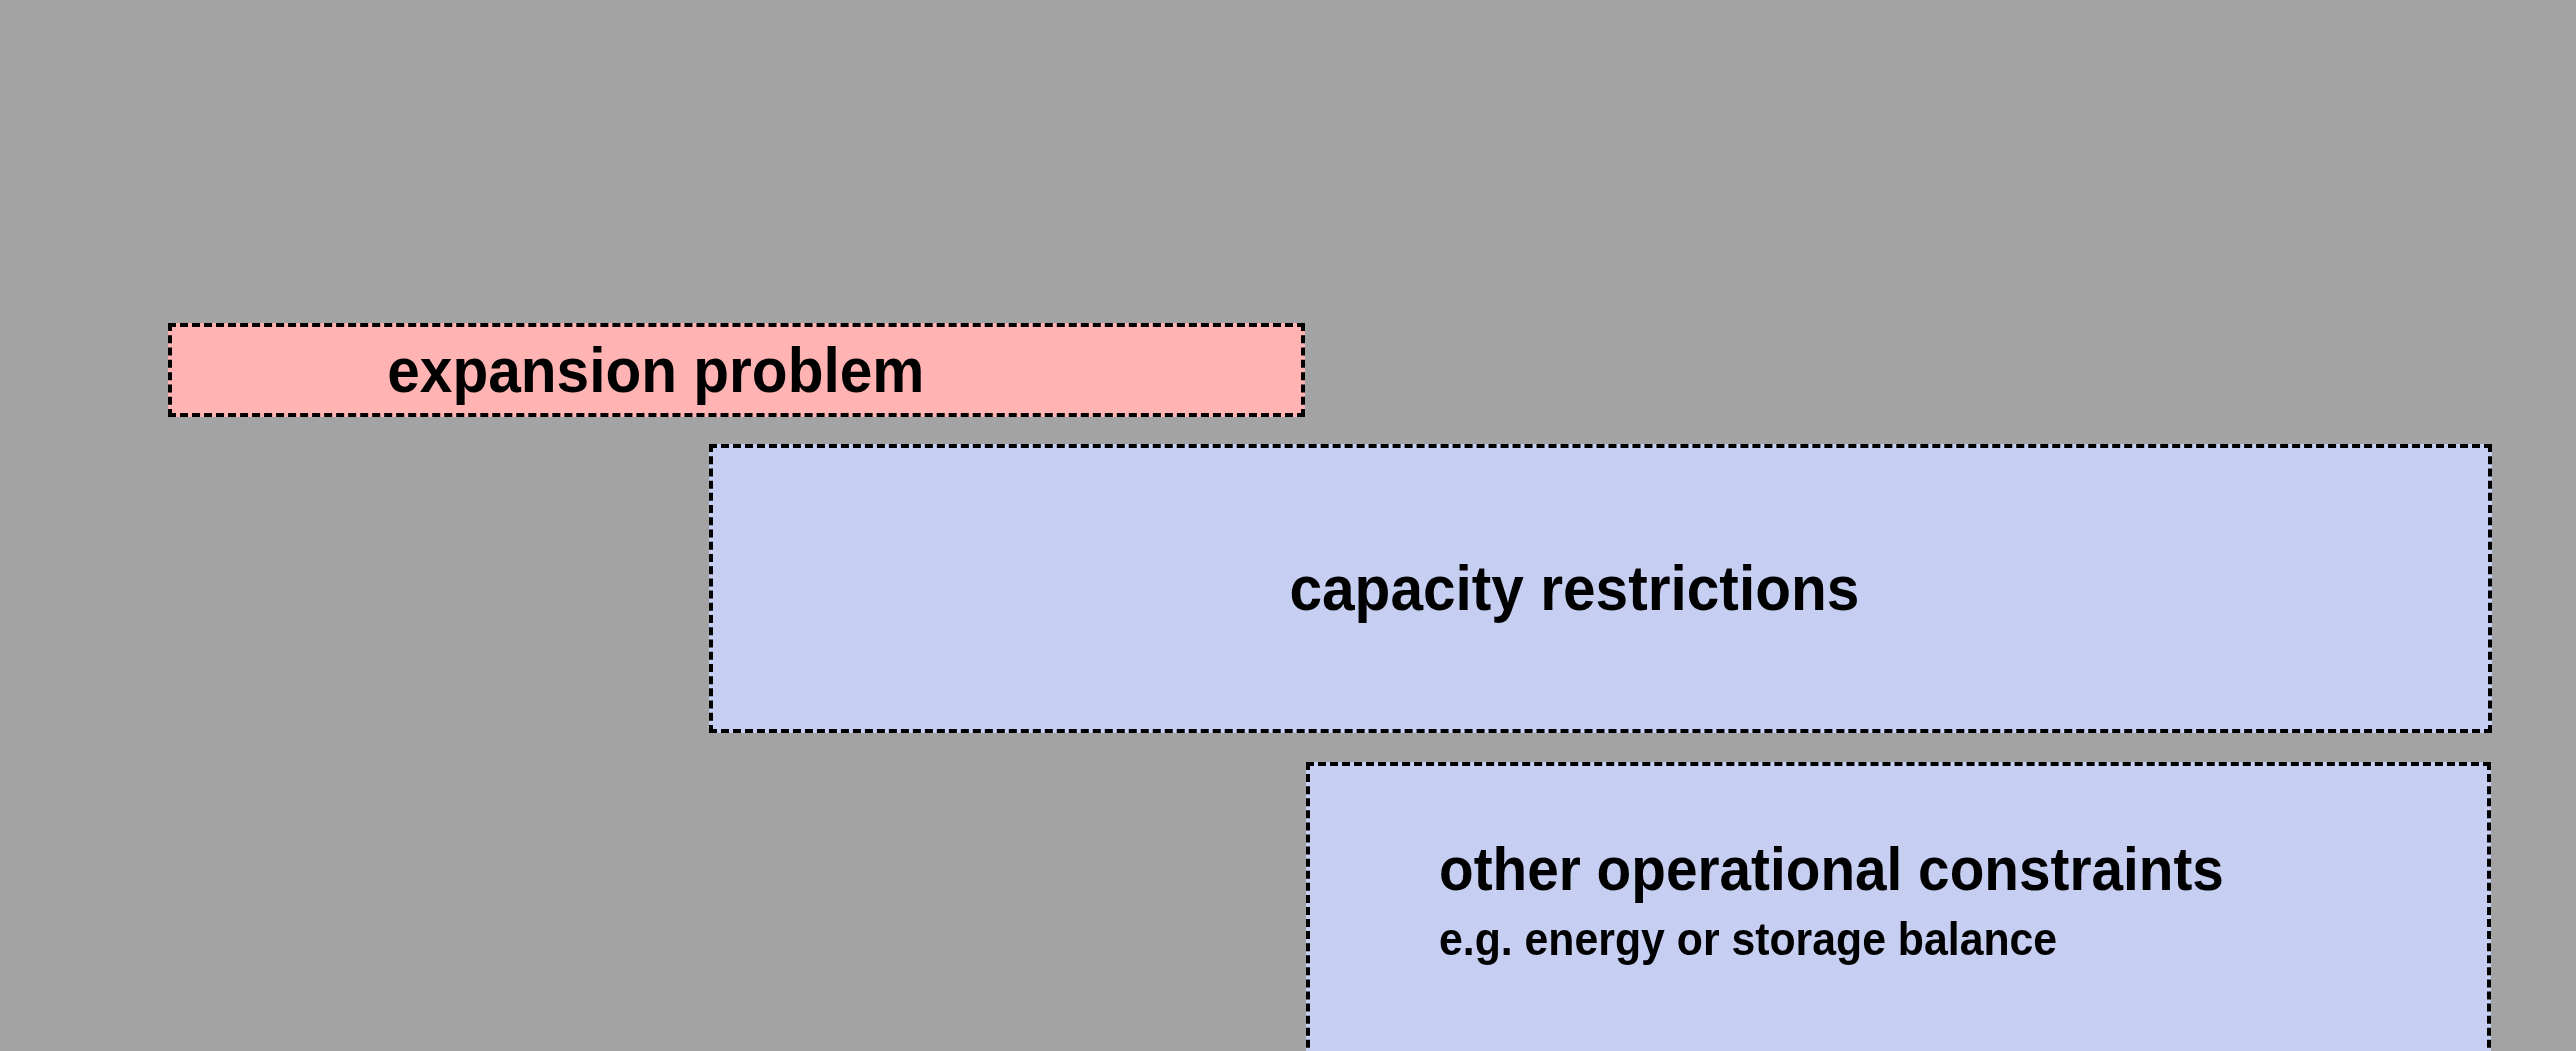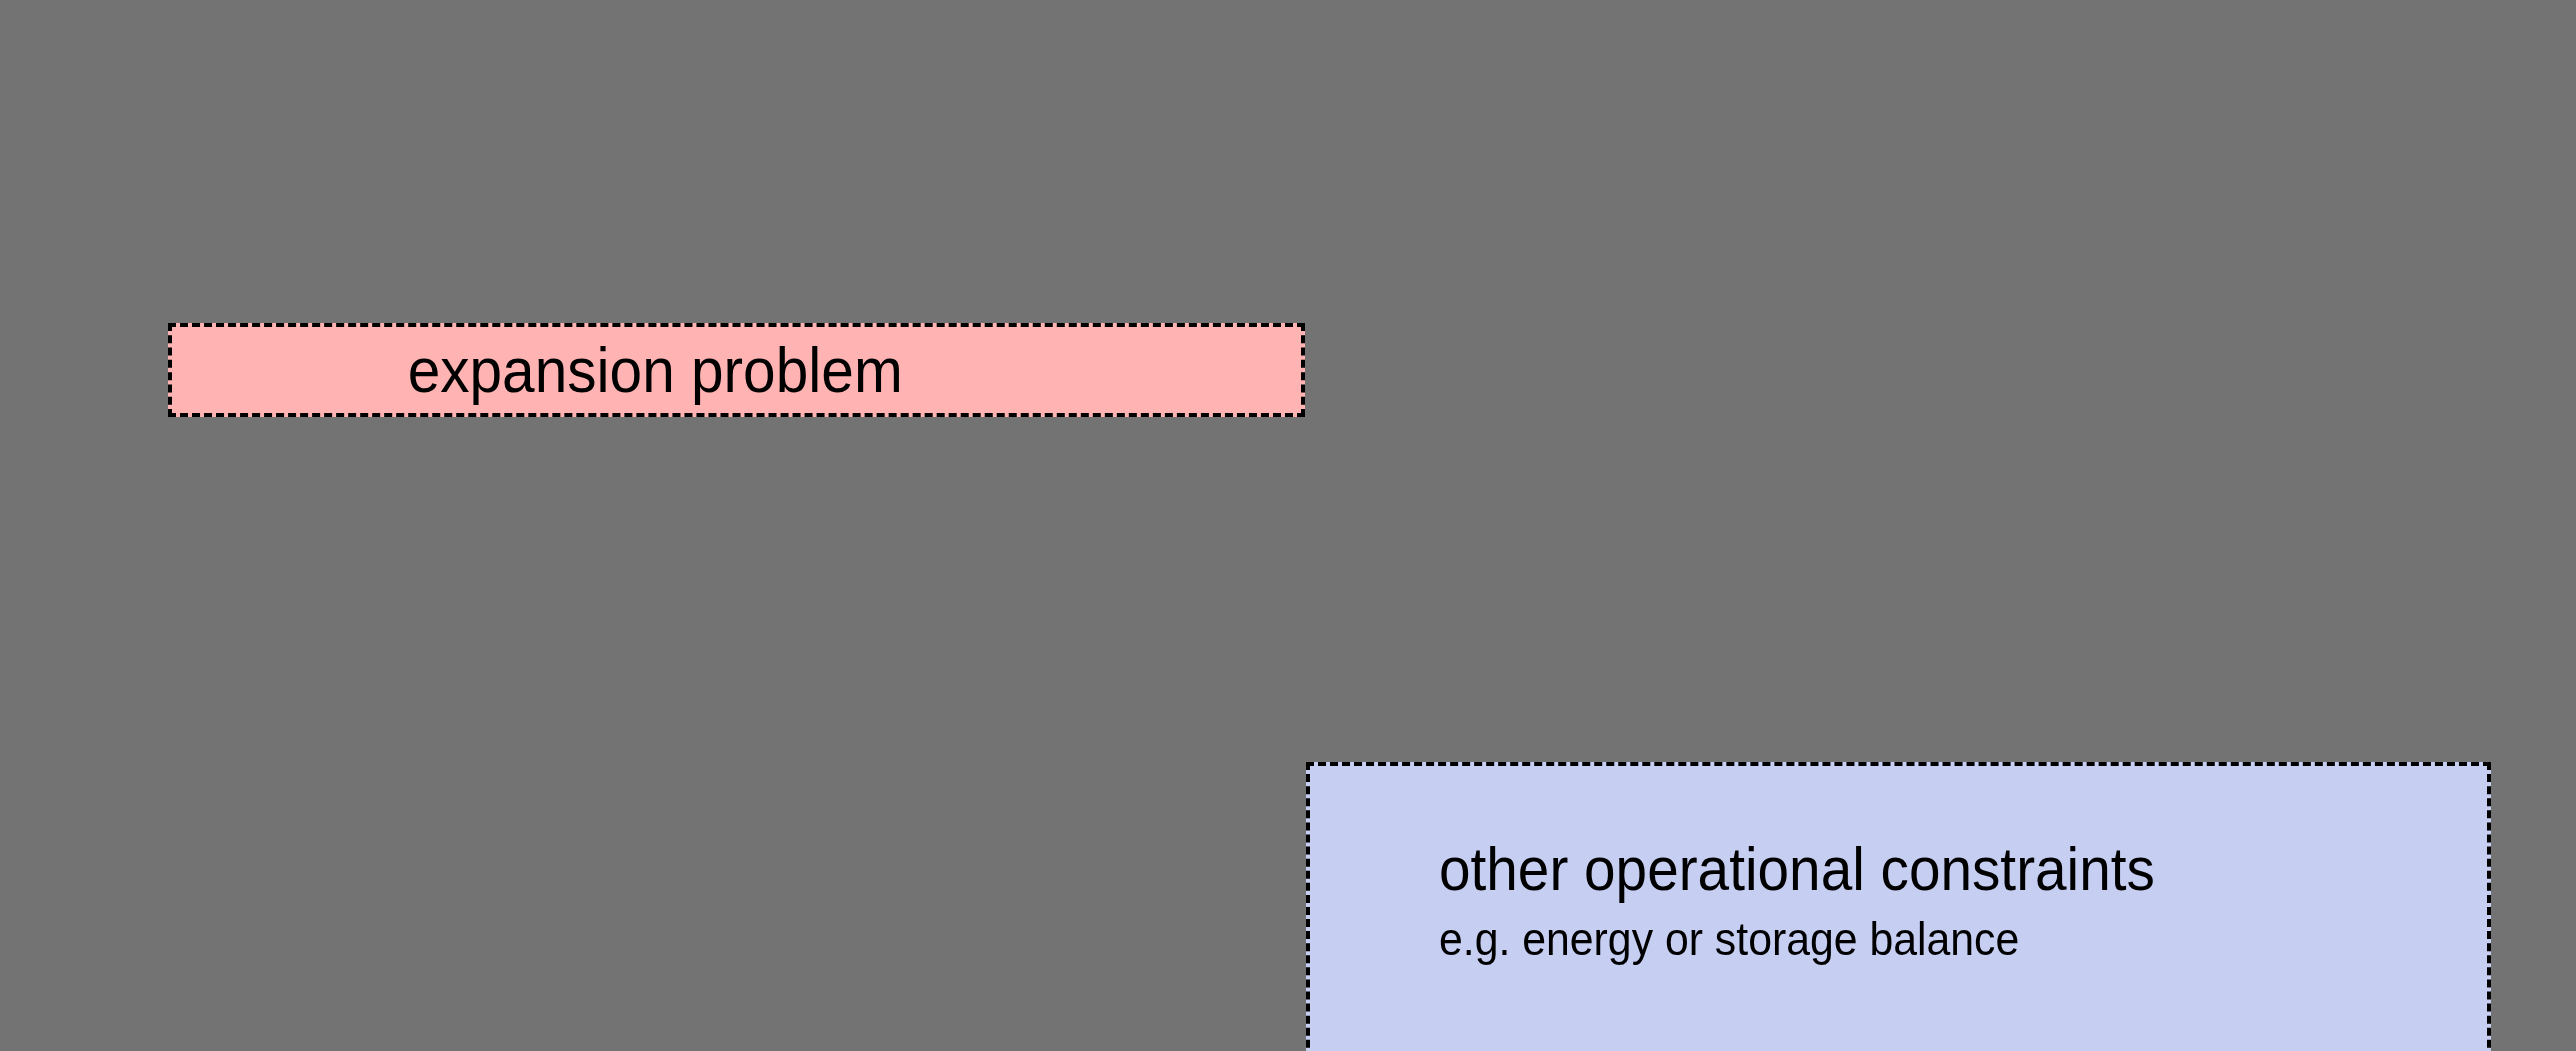--- a/index.html
+++ b/index.html
@@ -7,22 +7,23 @@
     padding: 0;
     background: #000000;
   }
   body {
     font-family: "Liberation Sans", "DejaVu Sans", sans-serif;
   }
   #canvas {
     position: relative;
     width: 2576px;
     height: 1051px;
-    background: #737373;
+    background: #a3a3a3;
     overflow: hidden;
+    font-weight: bold;
   }
   .box {
     position: absolute;
     box-sizing: border-box;
     border-style: dashed;
     border-color: #000000;
     border-width: 4.4px;
     display: flex;
     align-items: center;
     justify-content: center;
@@ -100,20 +101,23 @@
 </style>
 </head>
 <body>
 
 <div id="canvas">
 
   <div class="box" id="box-expansion-problem">
     <span class="box-label">expansion problem</span>
   </div>
 
+  <div class="box" id="box-capacity-restrictions">
+    <span class="box-label">capacity restrictions</span>
+  </div>
 
   <div class="box" id="box-other-operational-constraints">
     <div class="stack">
       <span class="box-label">other operational constraints</span>
       <span class="box-sublabel">e.g. energy or storage balance</span>
     </div>
   </div>
 
 </div>
 

